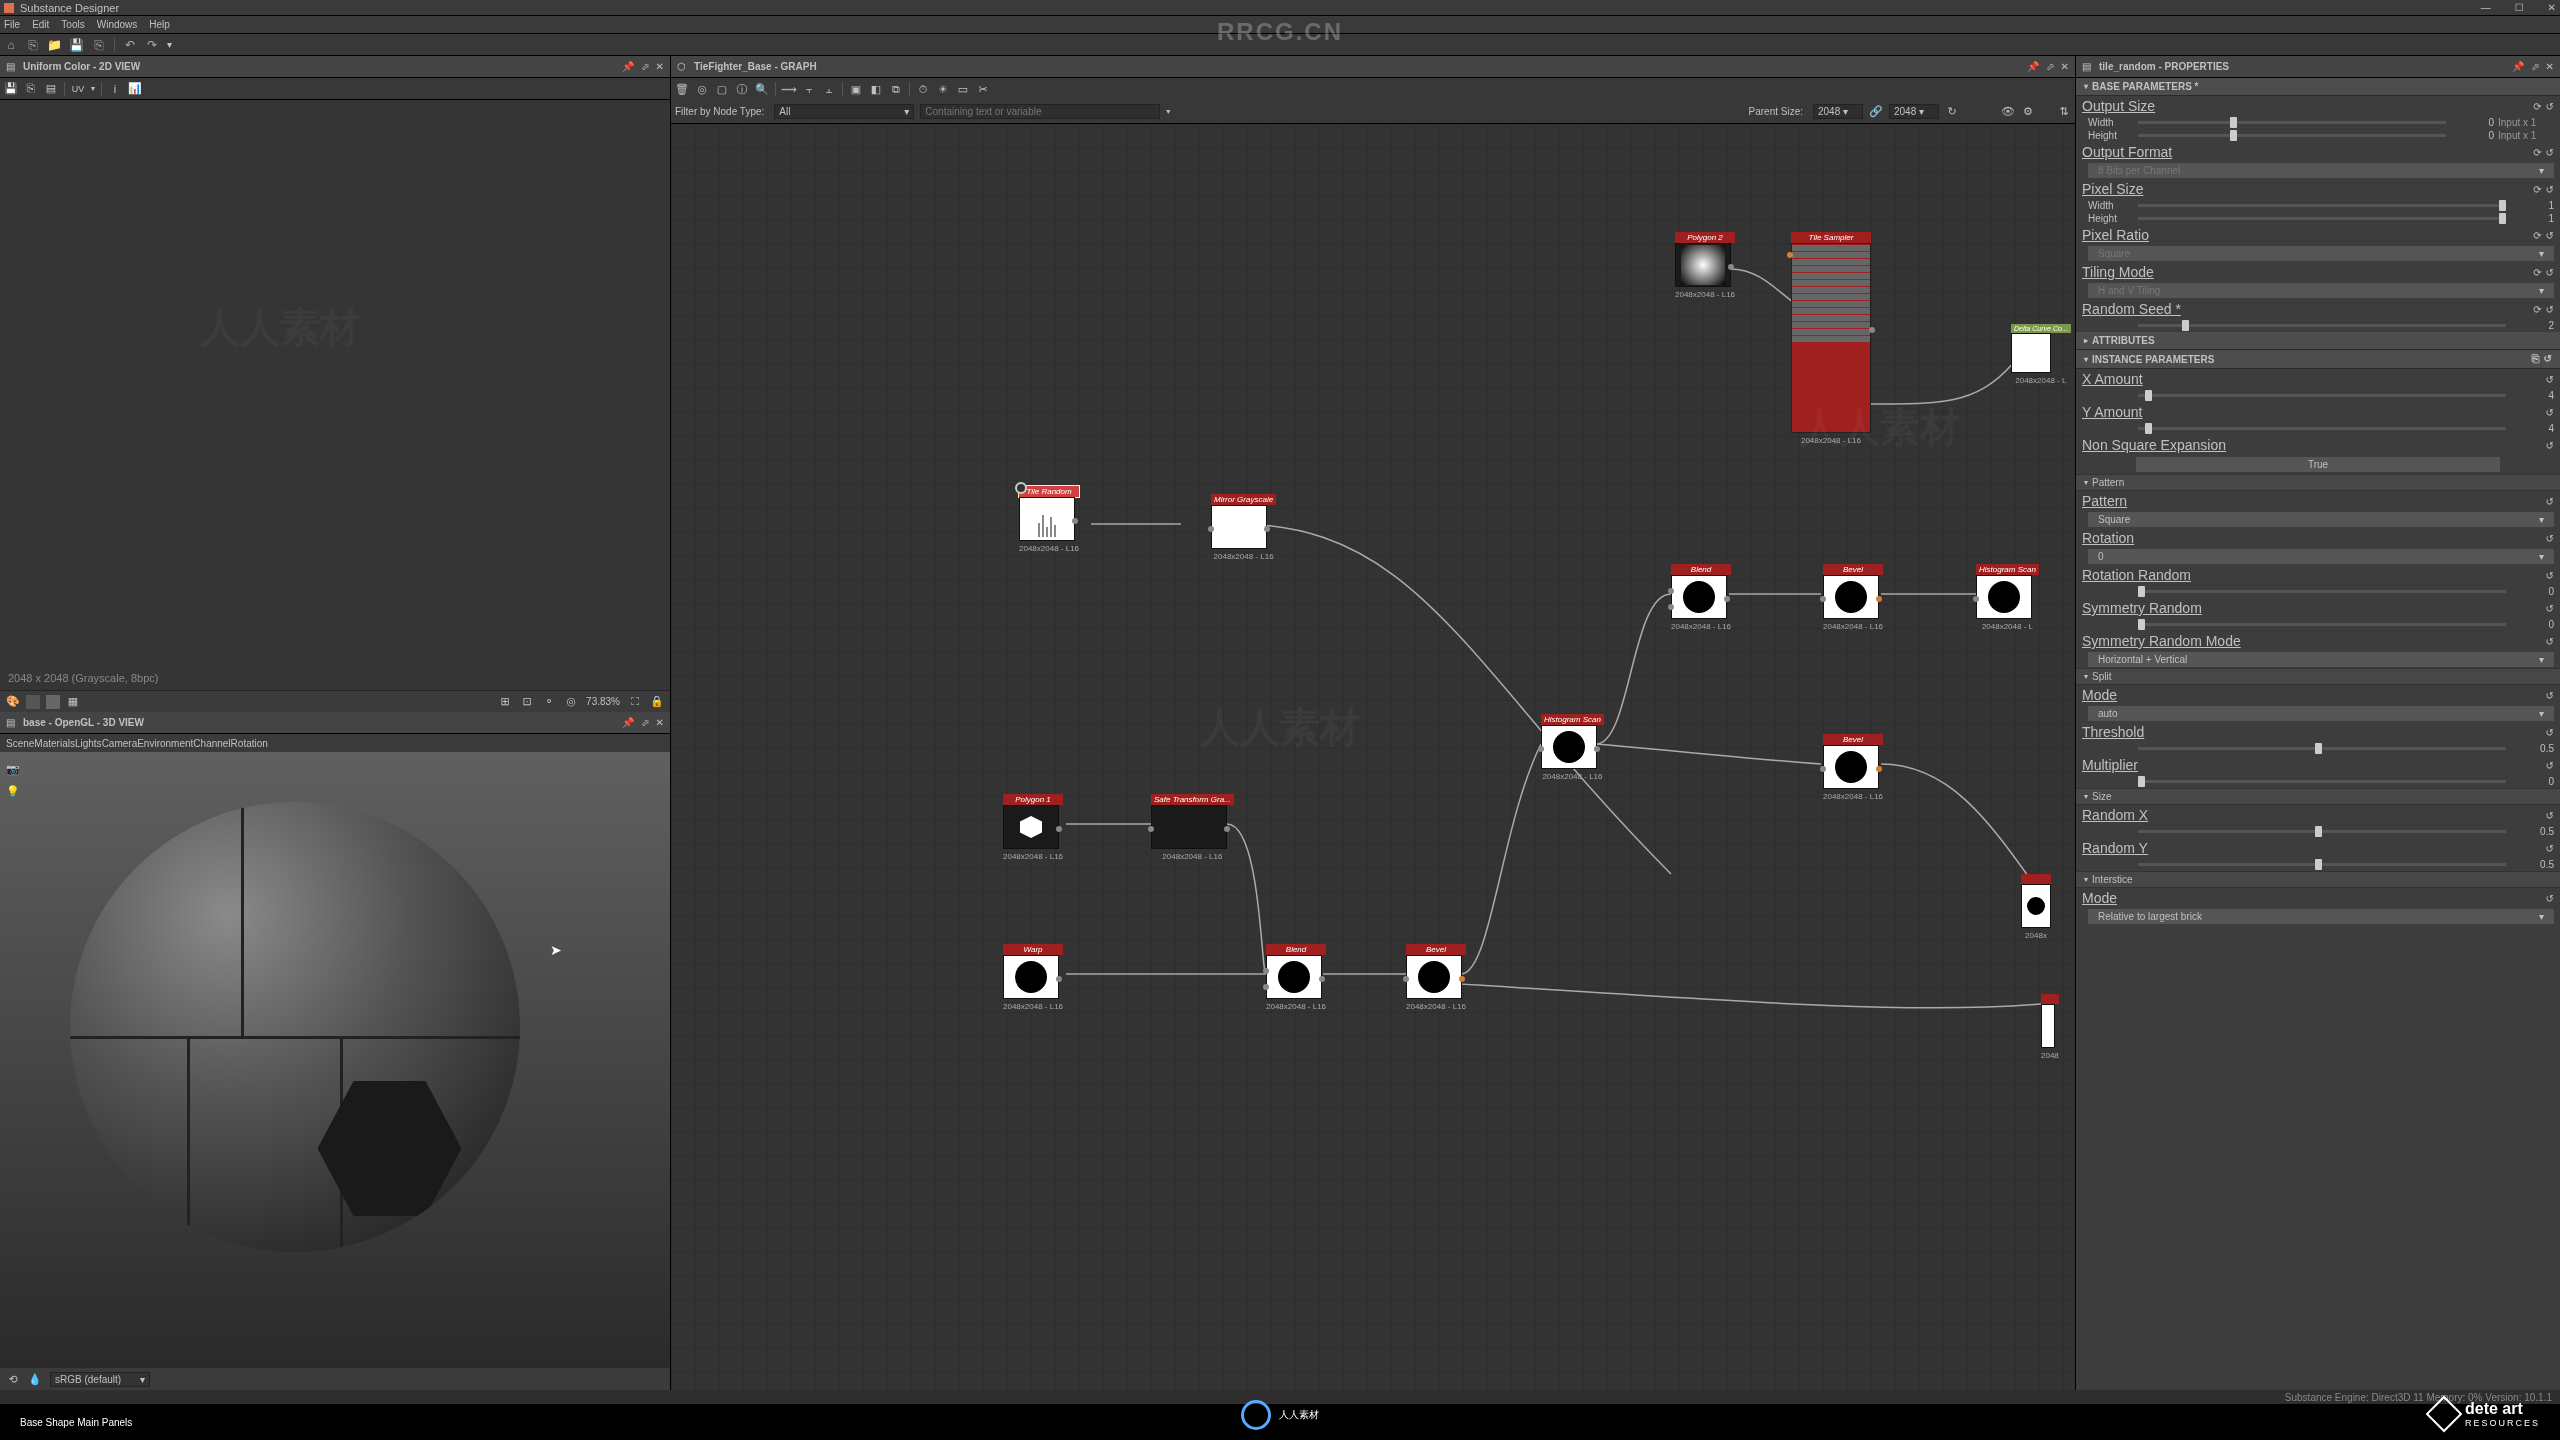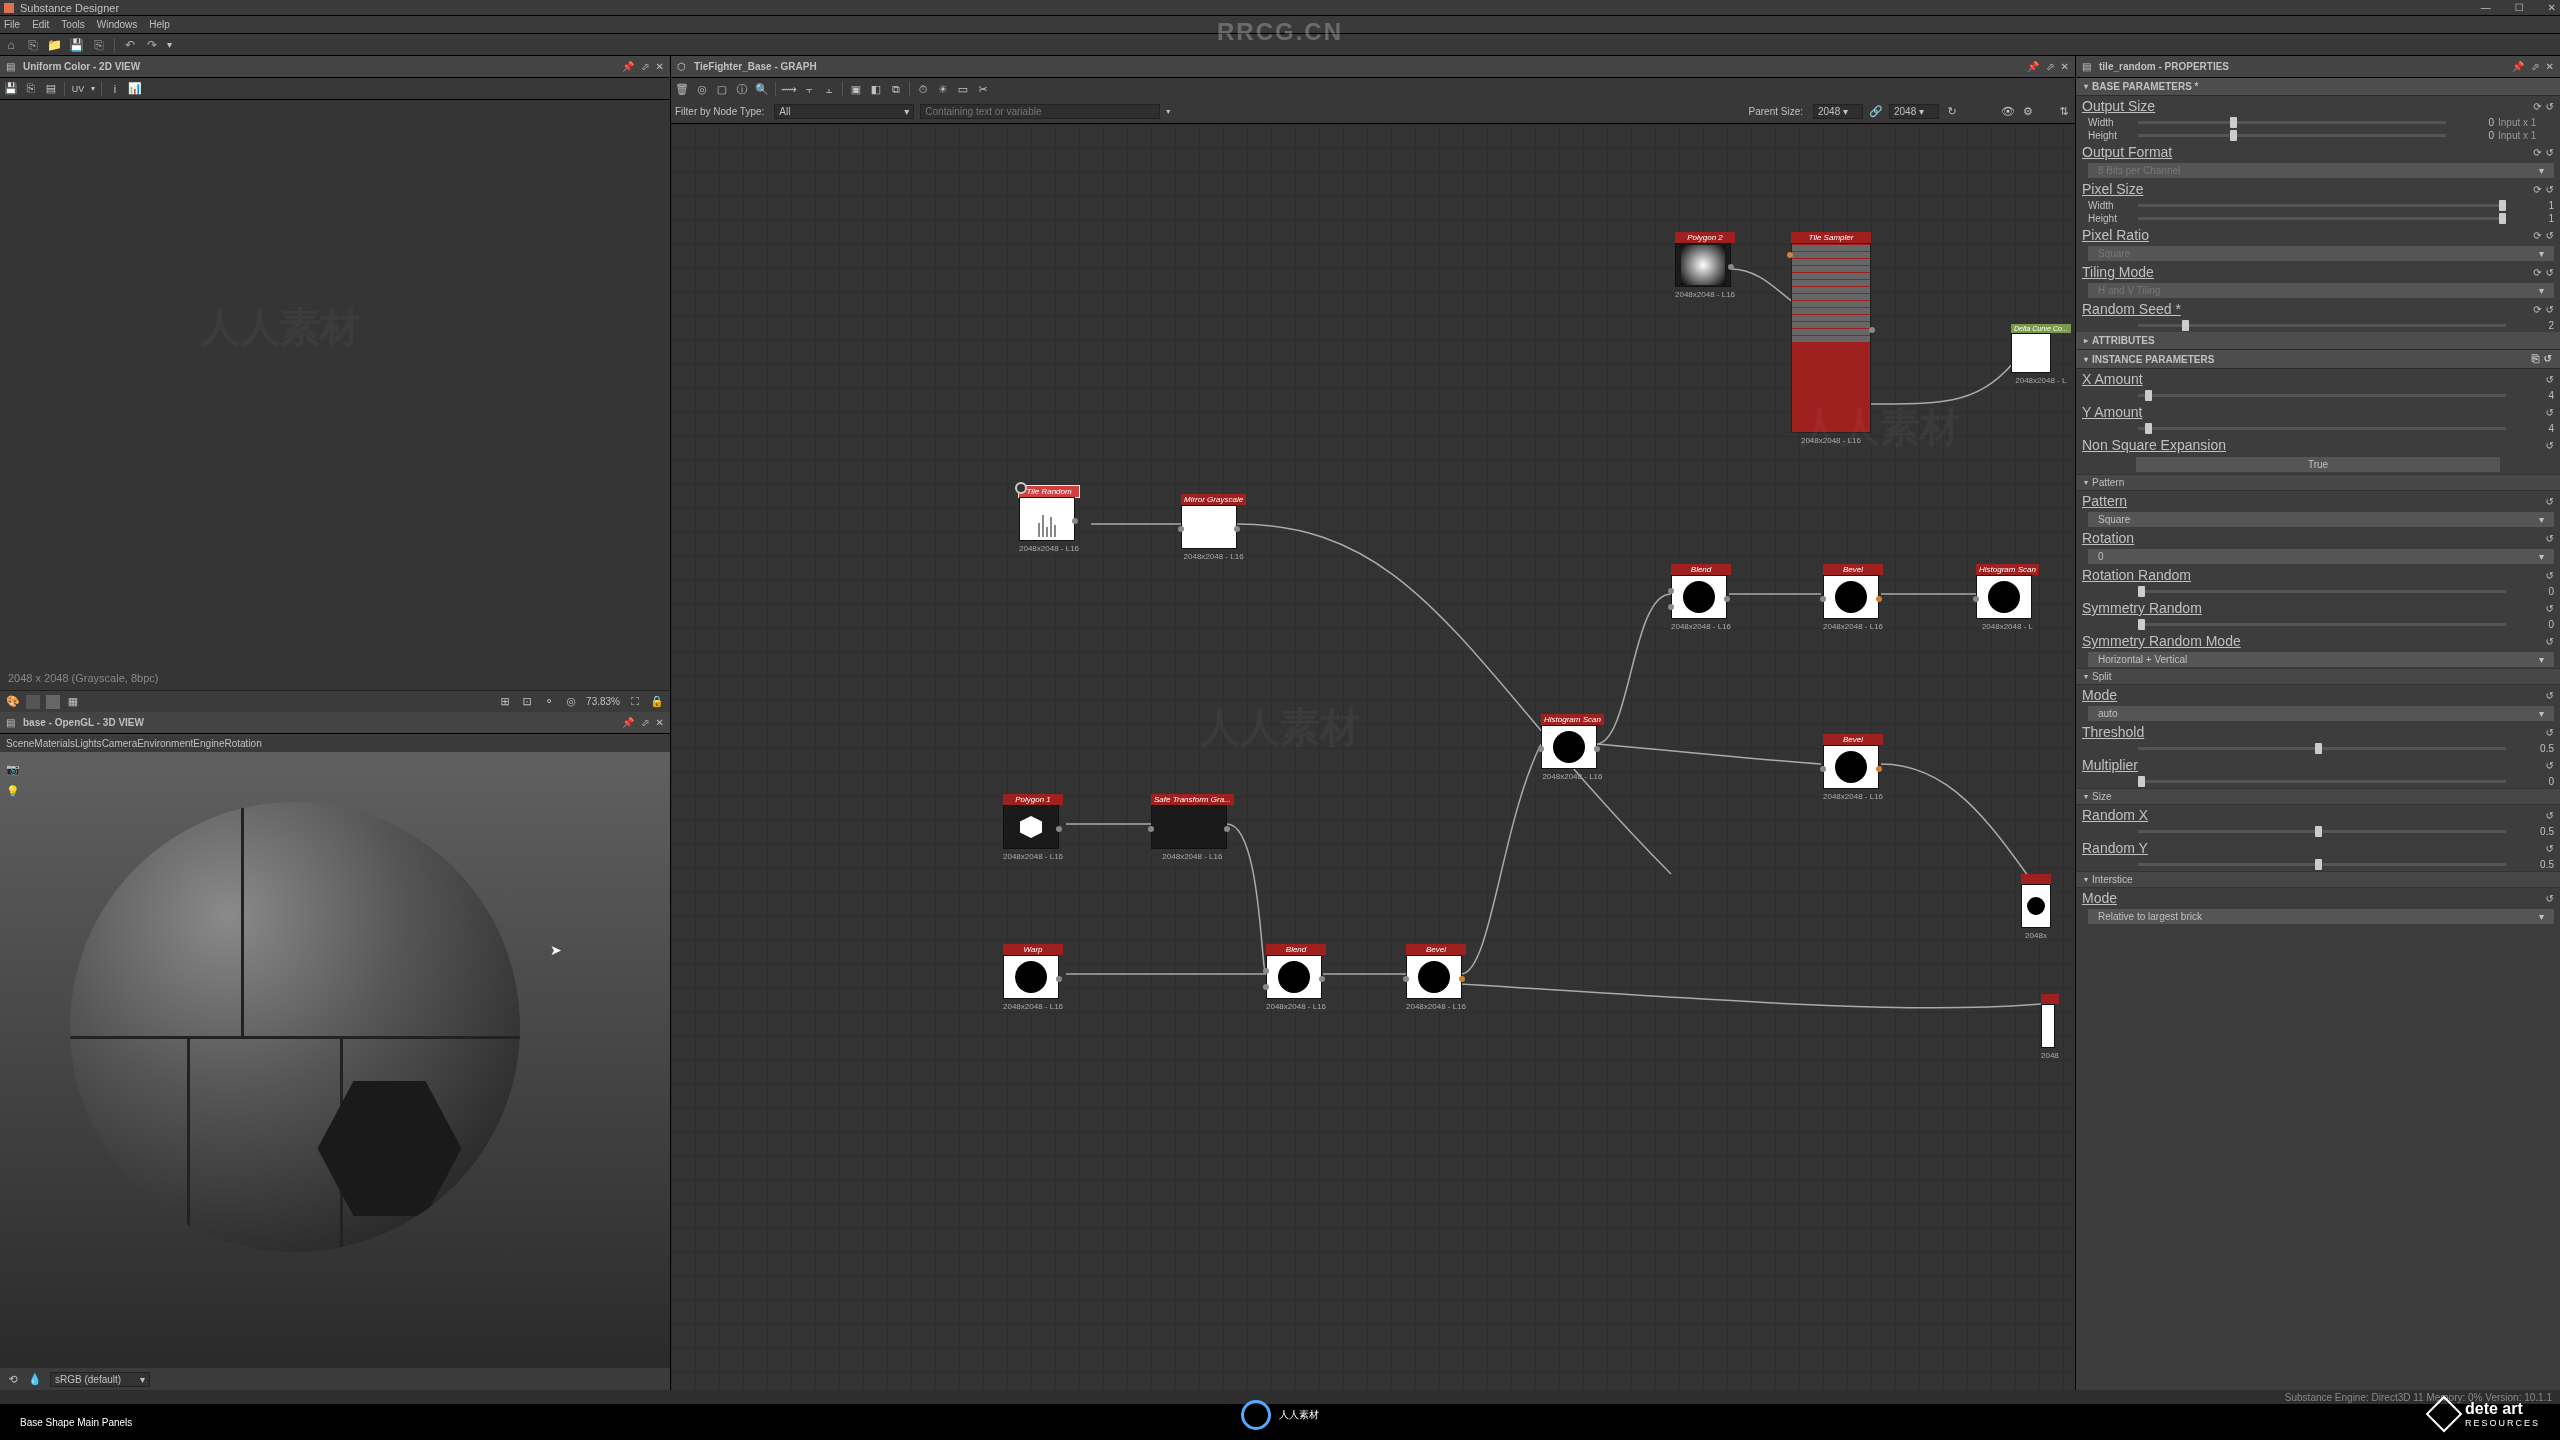--- a/index.html
+++ b/index.html
@@ -193,21 +193,21 @@
         <span>⬀</span>
         <span>✕</span>
       </div>
     </div>
     <div class="view-3d-menubar">
       <span>Scene</span>
       <span>Materials</span>
       <span>Lights</span>
       <span>Camera</span>
       <span>Environment</span>
-      <span>Engine</span>
+      <span>Channel</span>
       <span>Rotation</span>
     </div>
     <div class="view-3d" style="min-height:560px">
       <span class="ptool" style="position:absolute;left:6px;top:10px">📷</span>
       <span class="ptool" style="position:absolute;left:6px;top:32px">💡</span>
       <div class="sphere-preview">
         <div class="sphere-panels">
           <div class="panel-line" style="left:0;top:52%;width:100%;height:3px"></div>
           <div class="panel-line" style="left:38%;top:0;width:3px;height:52%"></div>
           <div class="panel-line" style="left:60%;top:52%;width:3px;height:48%"></div>
@@ -303,21 +303,21 @@
               <span style="height:22px"></span>
               <span style="height:10px"></span>
               <span style="height:20px"></span>
               <span style="height:12px"></span>
             </div>
           <div class="port right" style="top:20px"></div>
         </div>
         <div class="node-caption">2048x2048 - L16</div>
       </div>
 
-      <div class="node" style="left:510px;top:370px">
+      <div class="node" style="left:540px;top:370px">
         <div class="node-head">Mirror Grayscale</div>
         <div class="node-body">
             <div class="port left" style="top:20px"></div>
             <div class="port right" style="top:20px"></div>
           </div>
         <div class="node-caption">2048x2048 - L16</div>
       </div>
 
       <div class="node" style="left:332px;top:670px">
         <div class="node-head">Polygon 1</div>

